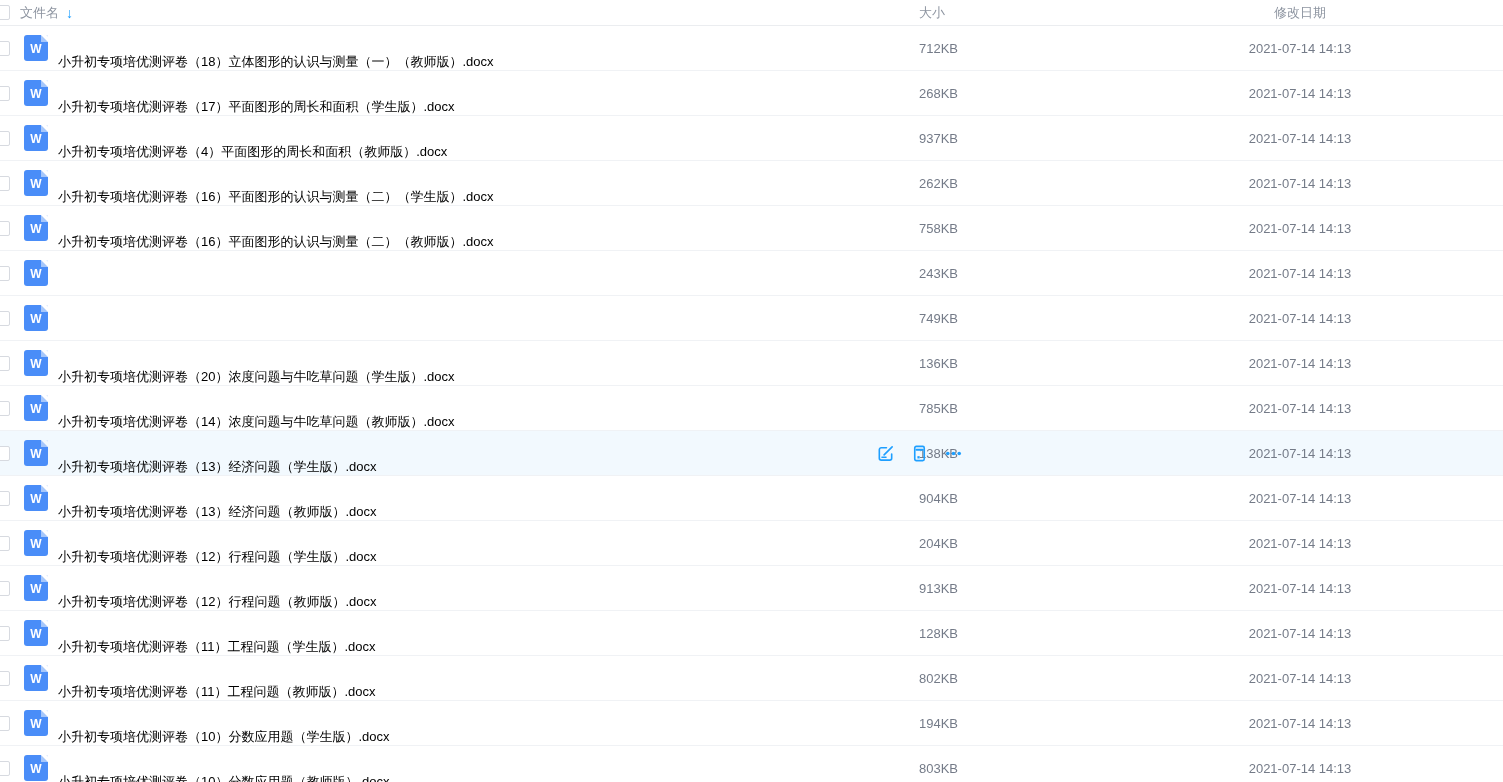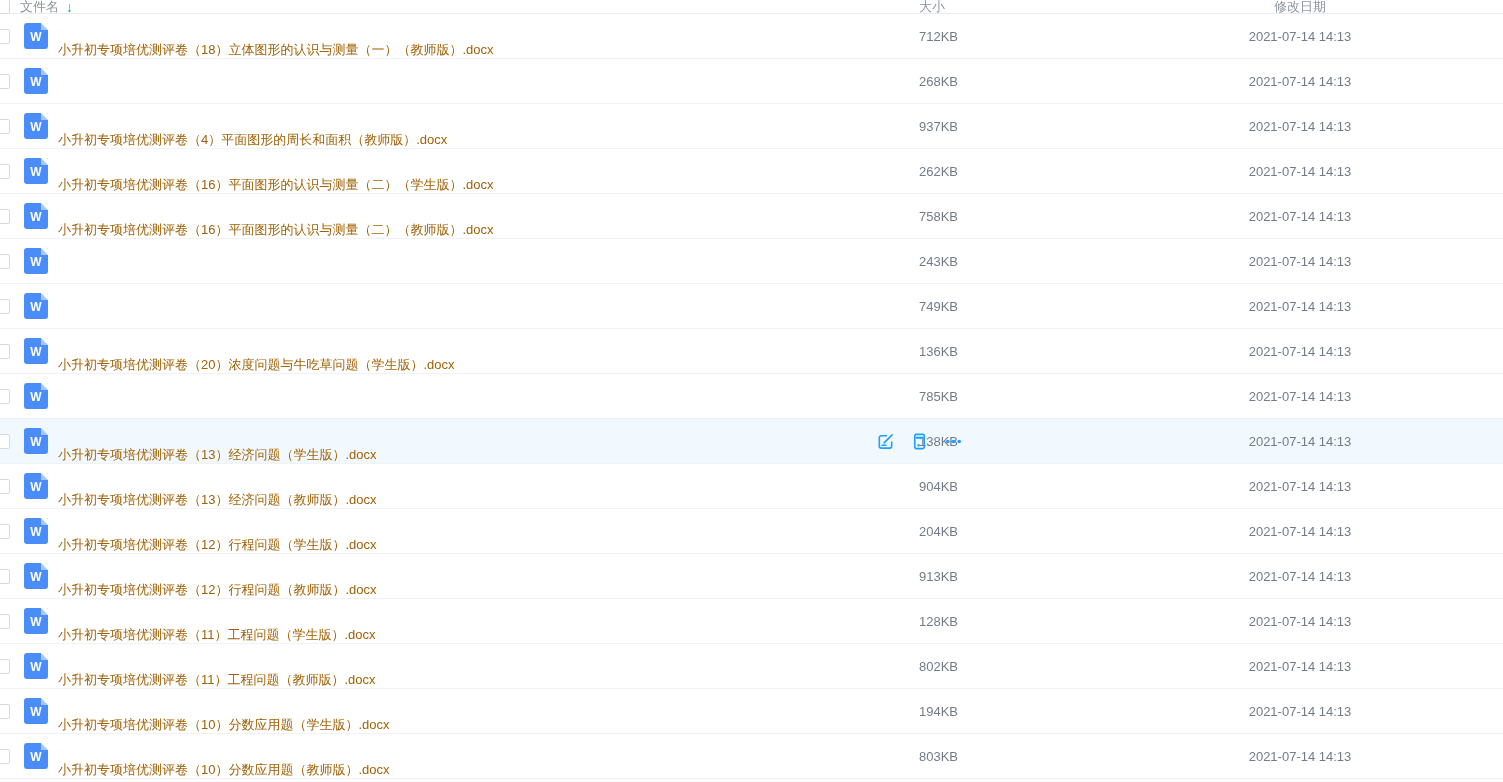--- a/index.html
+++ b/index.html
@@ -1,20 +1,20 @@
 <!DOCTYPE html>
 <html><head>
 <meta charset="utf-8">
 <style>
   * { margin:0; padding:0; box-sizing:border-box; }
   html,body { width:1503px; height:782px; overflow:hidden; background:#ffffff;
     font-family:"Liberation Sans","DejaVu Sans",sans-serif; }
 
   .list-header {
-    display:flex; align-items:center; height:14px;
+    display:flex; align-items:center; height:26px;
     border-bottom:1px solid #ebedf0; color:#8d94a0; font-size:13px;
     position:relative;
   }
   .checkbox {
     flex:0 0 auto; width:15px; height:15px; margin-left:-5px;
     border:1px solid #d7dae0; border-radius:2px; background:#fff;
   }
   .header-label { margin-left:10px; }
   .sort-arrow { margin-left:7px; color:#1e9fff; font-size:14px; font-weight:bold; line-height:1; }
 
@@ -41,21 +41,21 @@
     border-color:#ffffff #ffffff #a6c7fb #a6c7fb;
     border-top-right-radius:2px;
   }
   .row.active .file-icon::after { border-color:#f2f9fe #f2f9fe #a6c7fb #a6c7fb; }
   .file-icon .letter {
     color:#fff; font-size:12px; font-weight:bold; line-height:1;
     transform:translateY(1px);
   }
 
   .file-name {
-    margin-left:10px; color:#a16207; white-space:nowrap; overflow:hidden;
+    margin-left:10px; color:#000000; white-space:nowrap; overflow:hidden;
     text-overflow:ellipsis; cursor:pointer;margin-top:28px;
   }
 
   .row-actions {
     display:none; position:absolute; left:876px; top:0; height:100%;
     align-items:center; gap:15px;
   }
   .row.active .row-actions { display:flex; }
   .action { width:19px; height:19px; display:inline-flex; cursor:pointer; }
   .action svg { width:100%; height:100%; }
@@ -85,20 +85,21 @@
     <span class="col-size">712KB</span>
     <span class="col-date">2021-07-14 14:13</span>
   </div>
 
   <div class="row">
     <span class="checkbox"></span>
     <span class="name-area">
       <span class="file-icon">
         <span class="letter">W</span>
       </span>
+      <span class="file-name">小升初专项培优测评卷（17）平面图形的周长和面积（学生版）.docx</span>
     </span>
 
     <span class="col-size">268KB</span>
     <span class="col-date">2021-07-14 14:13</span>
   </div>
 
   <div class="row">
     <span class="checkbox"></span>
     <span class="name-area">
       <span class="file-icon">
@@ -173,20 +174,21 @@
     <span class="col-size">136KB</span>
     <span class="col-date">2021-07-14 14:13</span>
   </div>
 
   <div class="row">
     <span class="checkbox"></span>
     <span class="name-area">
       <span class="file-icon">
         <span class="letter">W</span>
       </span>
+      <span class="file-name">小升初专项培优测评卷（14）浓度问题与牛吃草问题（教师版）.docx</span>
     </span>
 
     <span class="col-size">785KB</span>
     <span class="col-date">2021-07-14 14:13</span>
   </div>
 
   <div class="row active">
     <span class="checkbox"></span>
     <span class="name-area">
       <span class="file-icon">

